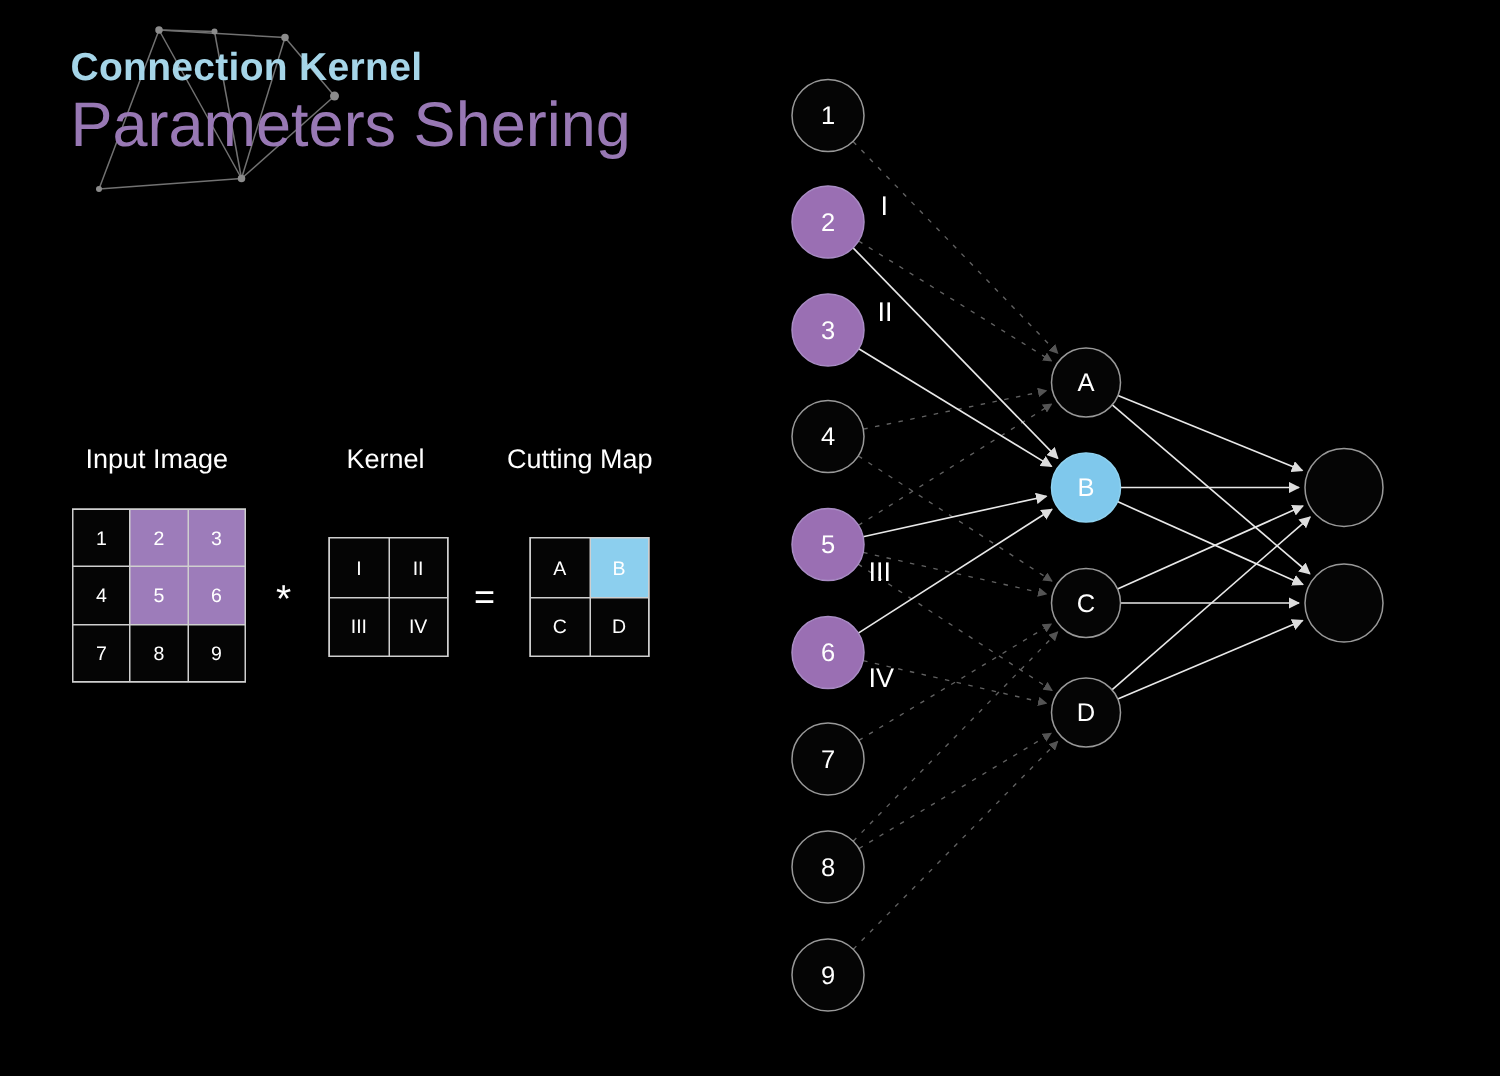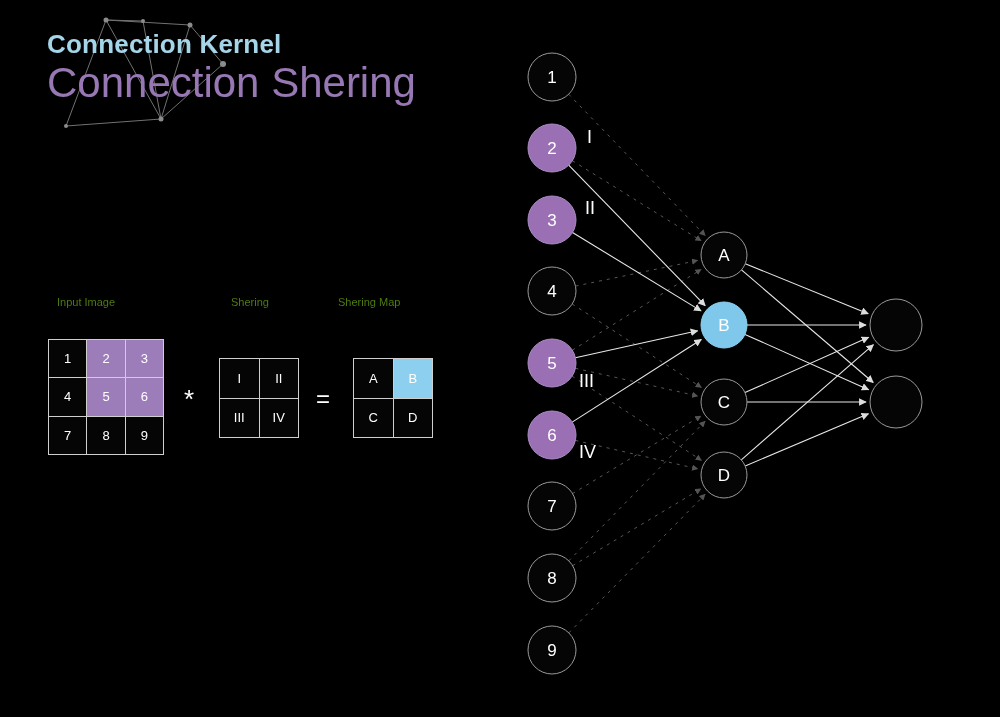--- a/index.html
+++ b/index.html
@@ -12,21 +12,21 @@
     overflow:hidden;
   }
   svg.diagram-layer {
     position:absolute; top:0; left:0; z-index:1;
   }
   
   .title-block { position:absolute; left:47px; top:29px; z-index:3; }
   .title-sub  { color:#a5d5e8; font-size:26px; font-weight:bold; letter-spacing:.2px; }
   .title-main { color:#9878b4; font-size:42px; font-weight:400; line-height:1.08; }
   
-  .panel-label { position:absolute; z-index:3; color:#4d7c0f; font-size:11px; }
+  .panel-label { position:absolute; z-index:3; color:#ffffff; font-size:18px; }
   .op { position:absolute; z-index:3; color:#fff; }
   .grid {
     position:absolute; z-index:3;
     display:grid; gap:1px; background:#cfcfcf; border:1px solid #cfcfcf;
   }
   .grid3 { left:48px;  top:339px; width:116px; height:116px;
            grid-template-rows:repeat(3,1fr); grid-template-columns:repeat(3,1fr); }
   .grid2a { left:219px; top:358px; width:80px; height:80px;
            grid-template-rows:repeat(2,1fr); grid-template-columns:repeat(2,1fr); }
   .grid2b { left:353px; top:358px; width:80px; height:80px;
@@ -147,26 +147,26 @@
   </g>
 
   <g>
     <circle class="n-dark" cx="896" cy="325" r="26"></circle>
     <circle class="n-dark" cx="896" cy="402" r="26"></circle>
   </g>
 </svg>
 
 <div class="title-block">
   <div class="title-sub">Connection Kernel</div>
-  <div class="title-main">Connection Shering</div>
+  <div class="title-main">Parameters Shering</div>
 </div>
 
 <div class="panel-label" style="left:57px;  top:296px;">Input Image</div>
-<div class="panel-label" style="left:231px; top:296px;">Shering</div>
-<div class="panel-label" style="left:338px; top:296px;">Shering Map</div>
+<div class="panel-label" style="left:231px; top:296px;">Kernel</div>
+<div class="panel-label" style="left:338px; top:296px;">Cutting Map</div>
 
 <div class="grid grid3">
   <div class="cell">1</div>
   <div class="cell purple">2</div>
   <div class="cell purple">3</div>
   <div class="cell">4</div>
   <div class="cell purple">5</div>
   <div class="cell purple">6</div>
   <div class="cell">7</div>
   <div class="cell">8</div>

